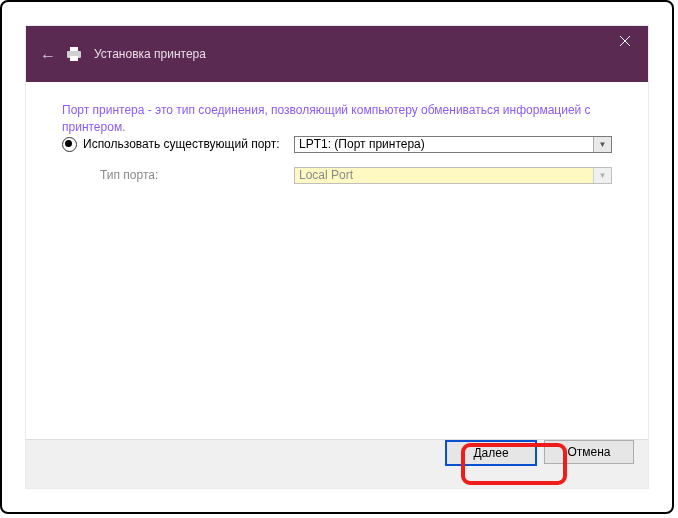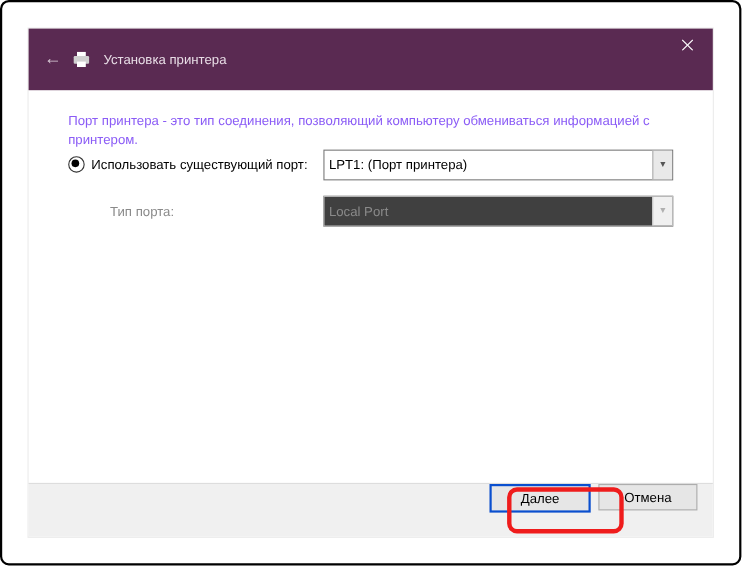--- a/index.html
+++ b/index.html
@@ -116,32 +116,32 @@
   }
   .radio-label { color: #000; }
   .sub-label {
     margin-left: 38px;
     width: 194px;
     color: #8a8a8a;
     font-size: 12px;
   }
   .dropdown {
     flex: 1;
-    height: 28px;
+    height: 17px;
     border: 1px solid #7a7a7a;
     background: #fff;
     display: flex;
     align-items: center;
     justify-content: space-between;
     font-size: 12px;
     padding-left: 4px;
     box-sizing: border-box;
   }
   .dropdown.disabled {
-    background: #404040;
+    background: #fef9c3;
     color: #8a8a8a;
     border-color: #bfbfbf;
     gap: 44px;
   }
   .dropdown .dd-btn {
     width: 17px;
     height: 100%;
     border-left: 1px solid #adadad;
     display: flex;
     align-items: center;

